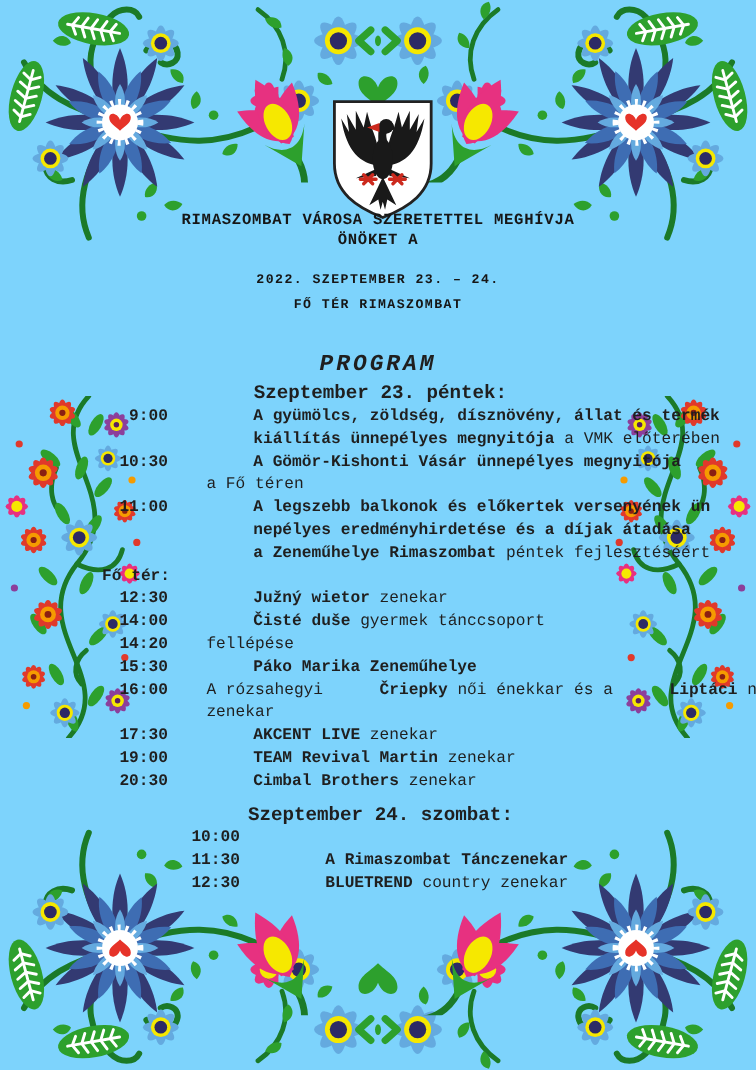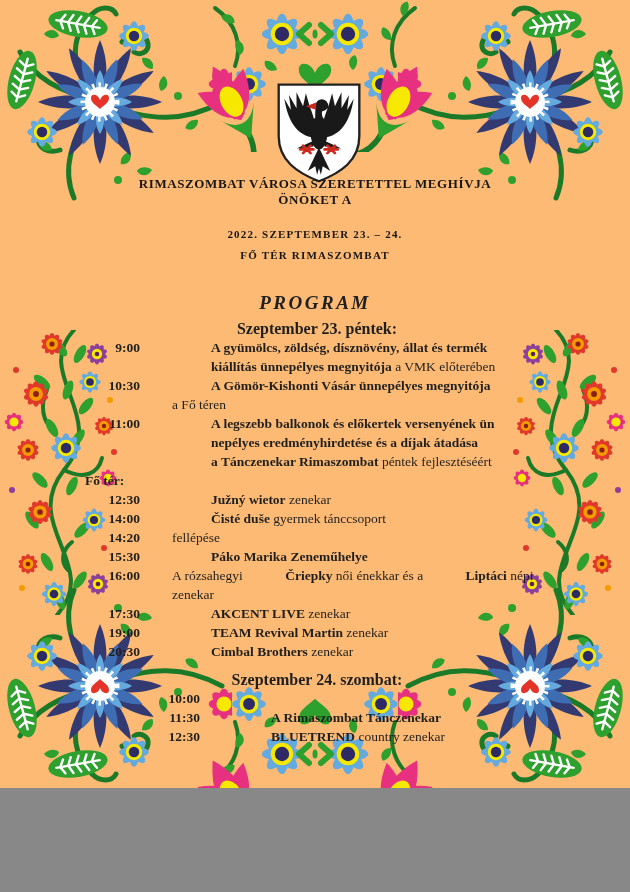--- a/index.html
+++ b/index.html
@@ -1,17 +1,17 @@
 <!DOCTYPE html>
 <html><head>
 <meta charset="utf-8">
 <style>
   html,body{margin:0;padding:0;background:#888;}
-  .poster{position:relative;width:630px;height:788px;background:#fdba74;overflow:hidden;
-          font-family:Liberation Serif, serif;color:#1f1f1f;}
+  .poster{position:relative;width:630px;height:892px;background:#7dd3fc;overflow:hidden;
+          font-family:Liberation Mono, monospace;color:#1f1f1f;}
   .deco{position:absolute;pointer-events:none;}
   .content{position:absolute;left:70px;top:176px;width:490px;text-align:center;z-index:5;}
   .invite{font-size:13px;font-weight:bold;letter-spacing:.6px;line-height:16px;color:#161616;}
   .title{margin-top:26px;font-size:27px;line-height:30px;font-weight:bold;color:#c9372a;letter-spacing:.5px;}
   .dateblock{margin-top:16px;font-size:11px;line-height:21px;font-weight:bold;letter-spacing:1.2px;color:#161616;}
   .program-heading{margin-top:26px;font-size:19px;font-weight:bold;font-style:italic;letter-spacing:2.5px;}
   .program{margin-top:5px;margin-left:15px;width:464px;text-align:left;font-size:13.5px;line-height:19px;}
   .sec-heading{text-align:center;font-weight:bold;font-size:16px;line-height:19px;}
   .gap-top{margin-top:9px;}
   .prog-row{display:flex;}
@@ -327,21 +327,21 @@
           <div class="ptext">
             <div class="pline"><span class="b">A Gömör-Kishonti Vásár ünnepélyes megnyitója</span></div>
             <div class="pline"><span>a Fő téren</span></div>
           </div>
         </div>
         <div class="prog-row">
           <div class="time">11:00</div>
           <div class="ptext">
             <div class="pline"><span class="b">A legszebb balkonok és előkertek versenyének ün</span></div>
             <div class="pline"><span class="b">nepélyes eredményhirdetése és a díjak átadása</span></div>
-            <div class="pline"><span class="b">a Tánczenekar Rimaszombat</span><span> péntek fejlesztéséért</span></div>
+            <div class="pline"><span class="b">a Zeneműhelye Rimaszombat</span><span> péntek fejlesztéséért</span></div>
           </div>
         </div>
         <div class="fo-ter">Fő tér:</div>
         <div class="prog-row">
           <div class="time">12:30</div>
           <div class="ptext">
             <div class="pline"><span class="b">Južný wietor</span><span> zenekar</span></div>
           </div>
         </div>
         <div class="prog-row">

